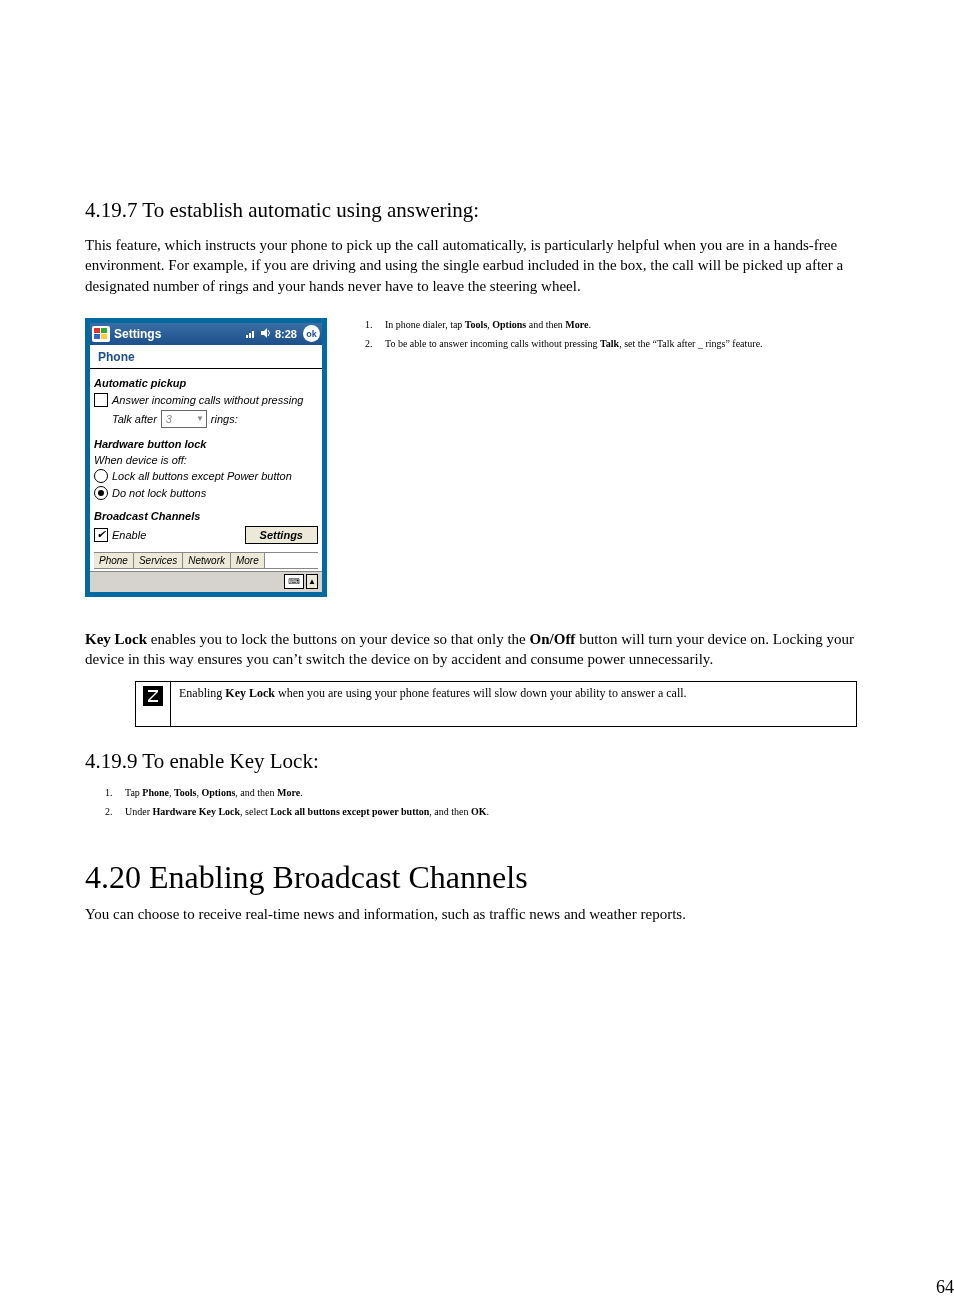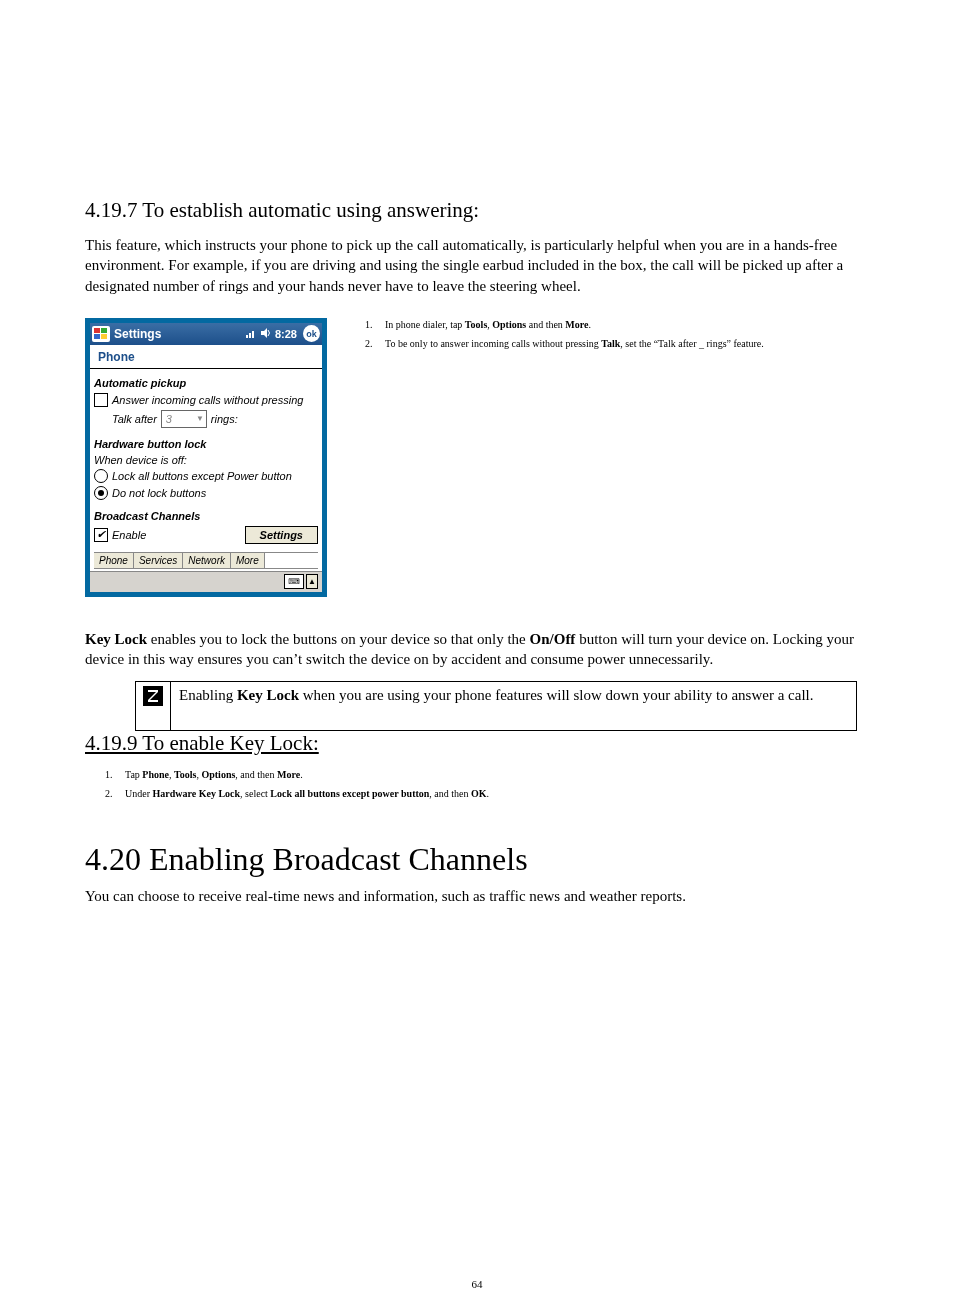--- a/index.html
+++ b/index.html
@@ -229,31 +229,31 @@
   }
   .note-icon-inner {
     width: 20px; height: 20px;
     background: #000;
     display: flex;
     align-items: center;
     justify-content: center;
   }
   .note-text {
     padding: 4px 8px 24px 8px;
-    font-size: 15px;
+    font-size: 12px;
     flex: 1;
     line-height: 1.3;
   }
   .page-num {
     position: absolute;
-    bottom: 26px;
+    bottom: 18px;
     left: 0;
     width: 100%;
-    text-align: center;
-    font-size: 11px;
+    text-align: right;
+    font-size: 18px;
   }
 </style>
 </head>
 <body>
 
 <div class="page">
 
   <h3 class="section-h3">4.19.7  To establish automatic using answering:</h3>
   <p class="para">This feature, which instructs your phone to pick up the call automatically, is particularly helpful when you are in a hands-free environment. For example, if you are driving and using the single earbud included in the box, the call will be picked up after a designated number of rings and your hands never have to leave the steering wheel.</p>
 
@@ -334,42 +334,42 @@
         <span class="ss-kbd">⌨</span>
         <span class="ss-up">▲</span>
       </div>
     </div>
 
     <ol class="ol">
       <li>
         <span>In phone dialer, tap </span><span class="bold">Tools</span><span>, </span><span class="bold">Options</span><span> and then </span><span class="bold">More</span><span>.</span>
       </li>
       <li>
-        <span>To be only to answer incoming calls without pressing </span><span class="bold">Talk</span><span>, set the “Talk after _ rings” feature.</span>
+        <span>To be able to answer incoming calls without pressing </span><span class="bold">Talk</span><span>, set the “Talk after _ rings” feature.</span>
       </li>
     </ol>
   </div>
 
   <p class="para">
     <span class="bold">Key Lock</span><span> enables you to lock the buttons on your device so that only the </span><span class="bold">On/Off</span><span> button will turn your device on. Locking your device in this way ensures you can’t switch the device on by accident and consume power unnecessarily.</span>
   </p>
   <div class="note-box">
     <div class="note-icon">
       <div class="note-icon-inner">
         <svg width="16" height="16" viewBox="0 0 16 16">
             <path d="M3 2 L13 2 L13 4 L5 12 L13 12 L13 14 L3 14 L3 12 L11 4 L3 4 Z" fill="#fff"></path>
           </svg>
       </div>
     </div>
     <div class="note-text">
       <span>Enabling </span><span class="bold">Key Lock</span><span> when you are using your phone features will slow down your ability to answer a call.</span>
     </div>
   </div>
 
-  <h3 class="section-h3" style="text-decoration:underline;">4.19.9 To enable Key Lock:</h3>
+  <h3 class="section-h3" style="margin-top:22px;">4.19.9 To enable Key Lock:</h3>
   <ol class="ol">
     <li>
       <span>Tap </span><span class="bold">Phone</span><span>, </span><span class="bold">Tools</span><span>, </span><span class="bold">Options</span><span>, and then </span><span class="bold">More</span><span>.</span>
     </li>
     <li>
       <span>Under </span><span class="bold">Hardware Key Lock</span><span>, select </span><span class="bold">Lock all buttons except power button</span><span>, and then </span><span class="bold">OK</span><span>.</span>
     </li>
   </ol>
 
   <h2 class="section-h2" style="margin-top:40px;">4.20  Enabling Broadcast Channels</h2>

